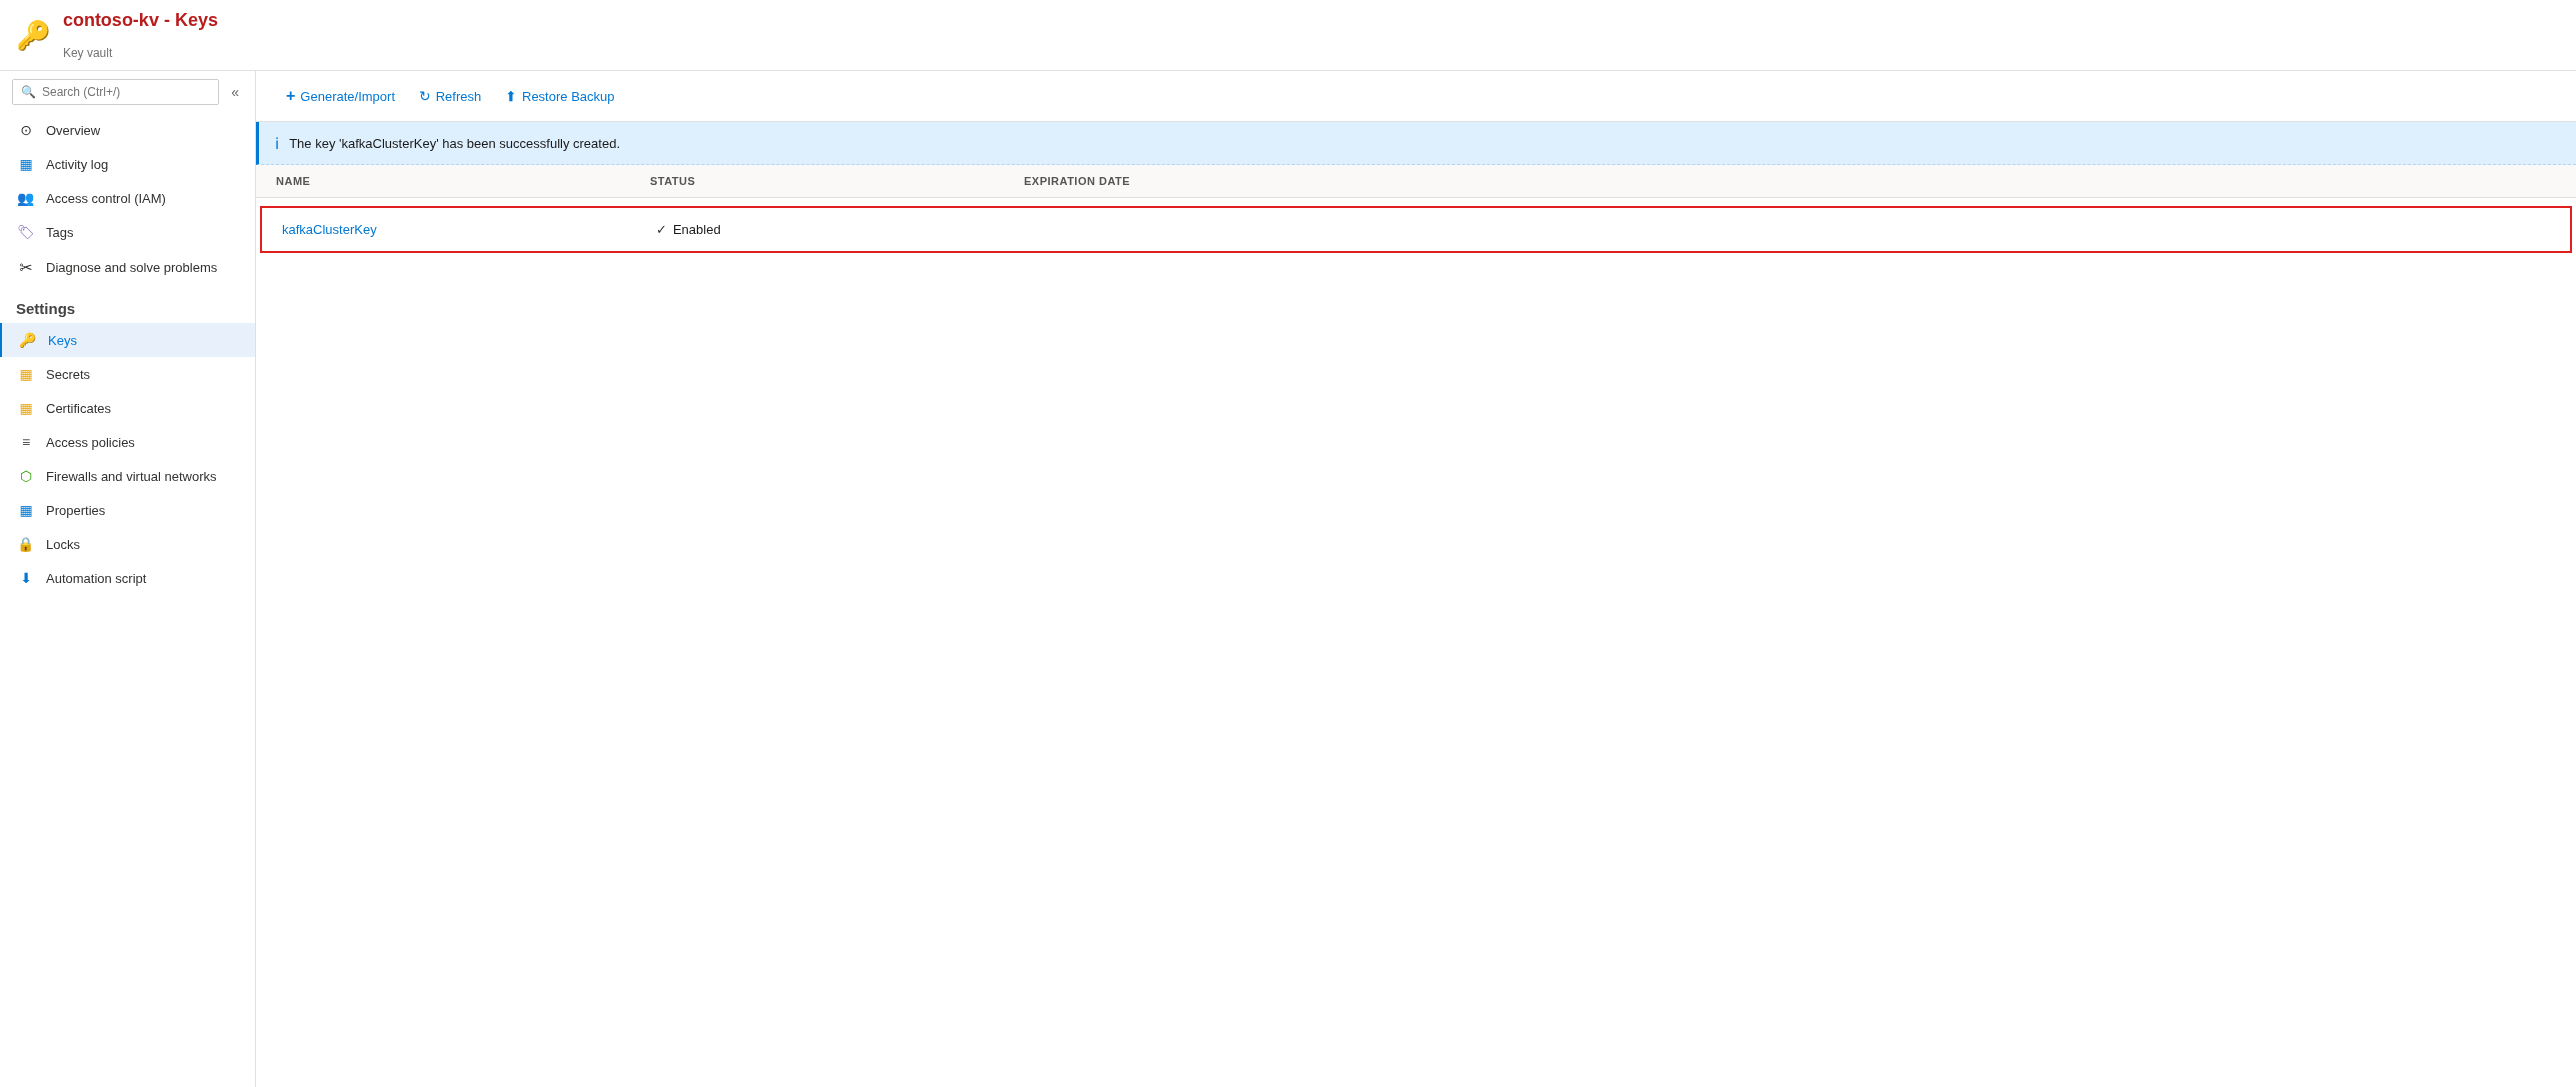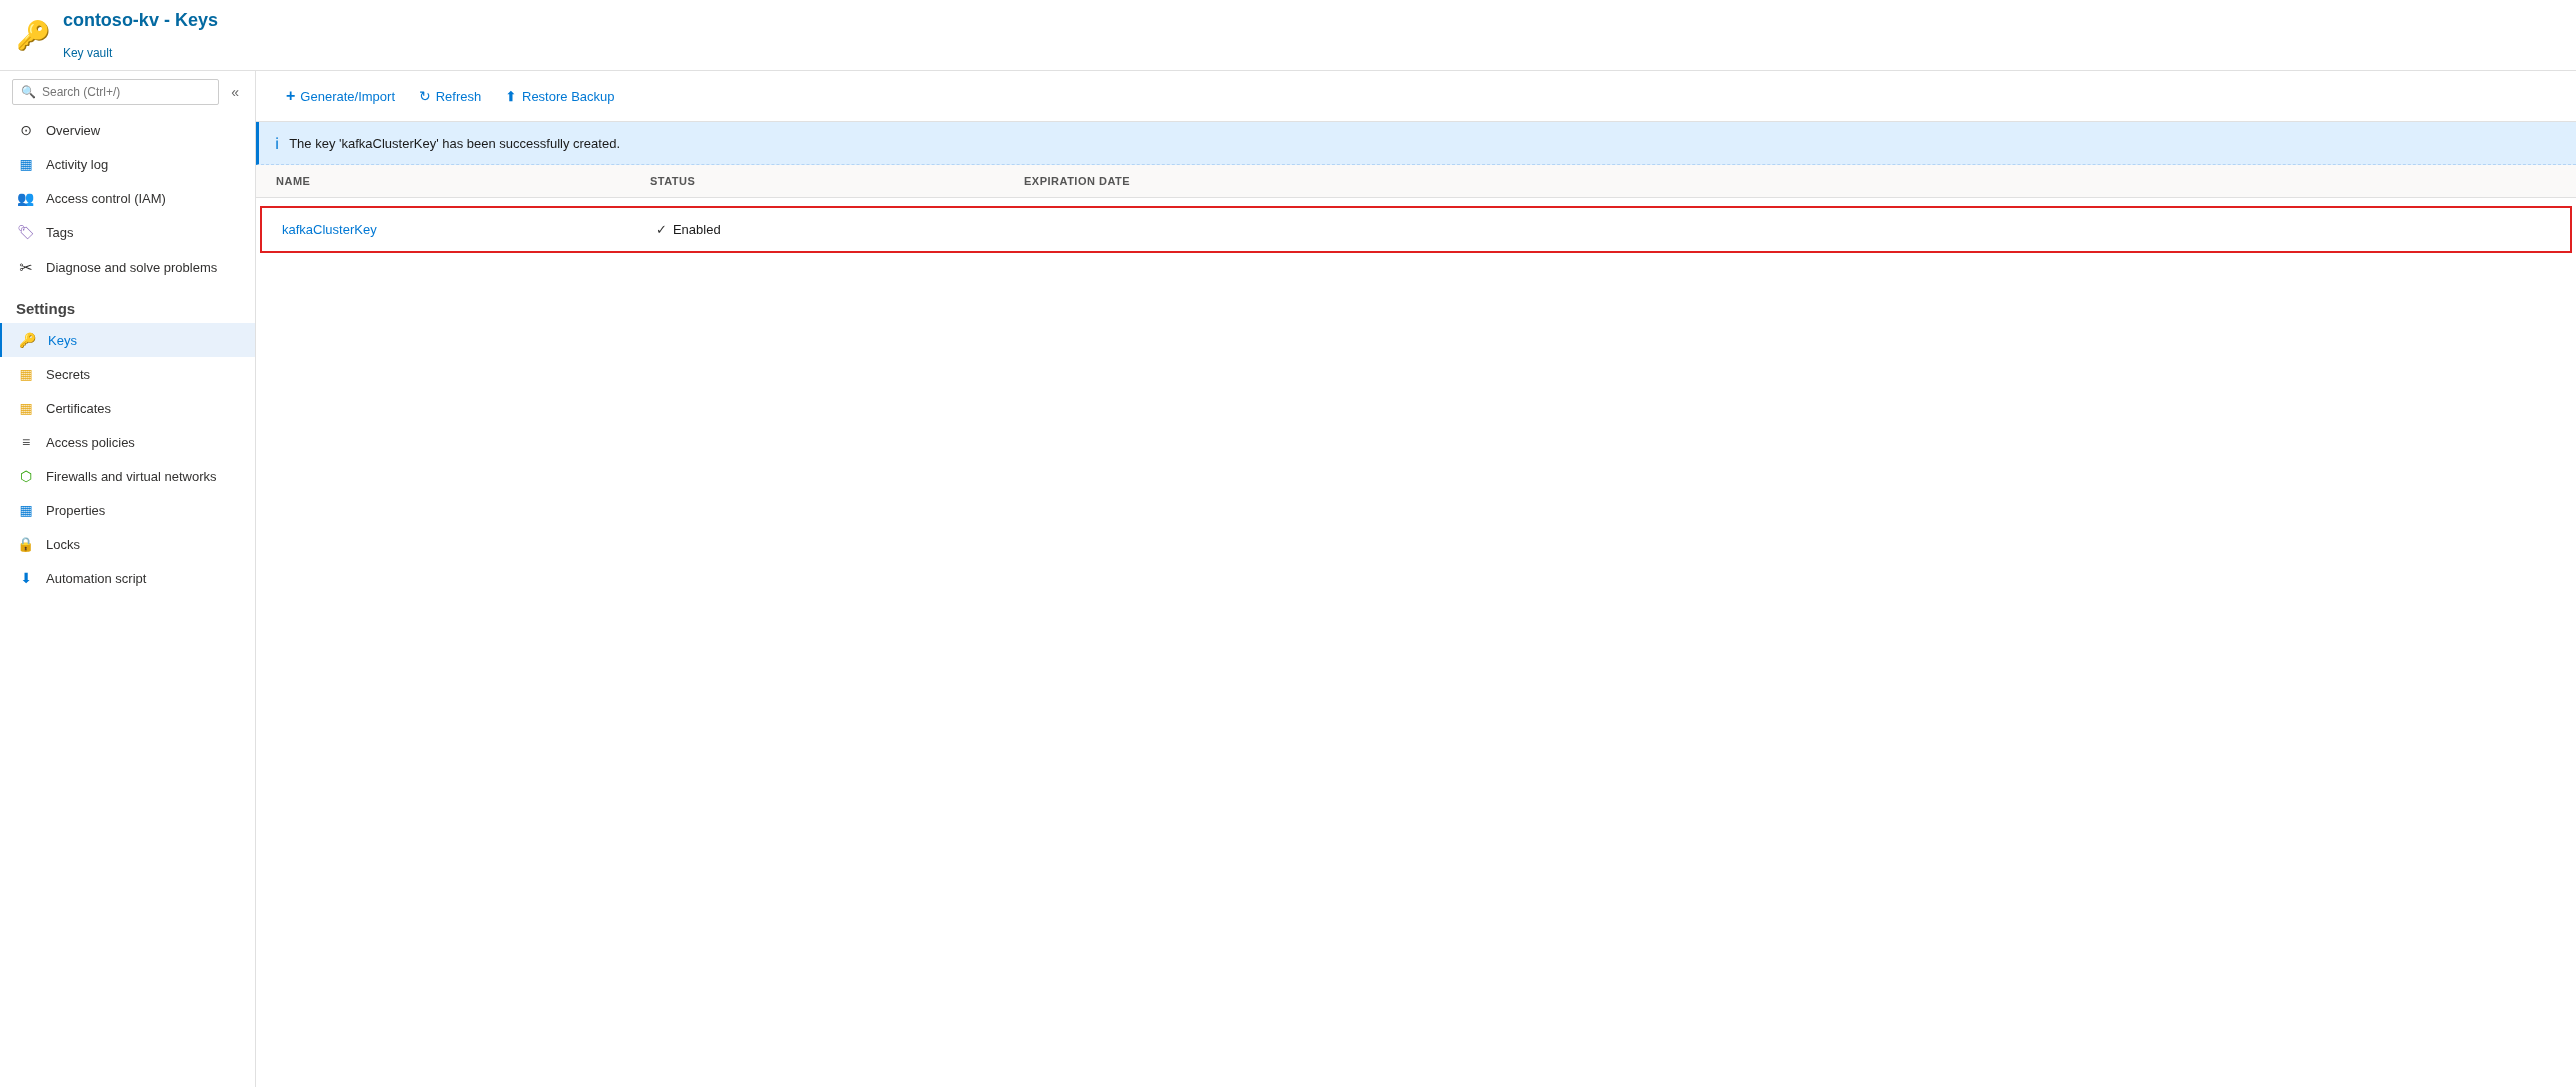--- a/index.html
+++ b/index.html
@@ -1,22 +1,22 @@
 <!DOCTYPE html>
 <html><head>
   <meta charset="utf-8">
   <style>
     * { box-sizing: border-box; margin: 0; padding: 0; }
     body { font-family: 'Segoe UI', Arial, sans-serif; font-size: 13px; color: #333; background: #fff; display: flex; flex-direction: column; height: 100vh; overflow: hidden; }
 
     
     .header { display: flex; align-items: center; padding: 10px 16px; border-bottom: 1px solid #e0e0e0; background: #fff; min-height: 59px; }
     .header-icon { font-size: 28px; margin-right: 12px; }
-    .header-title { font-size: 18px; font-weight: 600; color: #0369a1; }
-    .header-subtitle { font-size: 12px; color: #0369a1; margin-top: 15px; }
+    .header-title { font-size: 18px; font-weight: 600; color: #b91c1c; }
+    .header-subtitle { font-size: 12px; color: #737373; margin-top: 15px; }
 
     
     .layout { display: flex; flex: 1; overflow: hidden; }
 
     
     .sidebar { width: 256px; min-width: 256px; border-right: 1px solid #e0e0e0; overflow-y: auto; background: #fff; padding-bottom: 20px; }
     .search-icon-small { color: #888; margin-right: 6px; font-size: 12px; }
 
     .nav-item { display: flex; align-items: center; padding: 9px 16px; cursor: pointer; color: #323130; font-size: 13px; }
     .nav-item.active { background: #e8f1fb; color: #0078d4; font-weight: 500; border-left: 2px solid #0078d4; }

